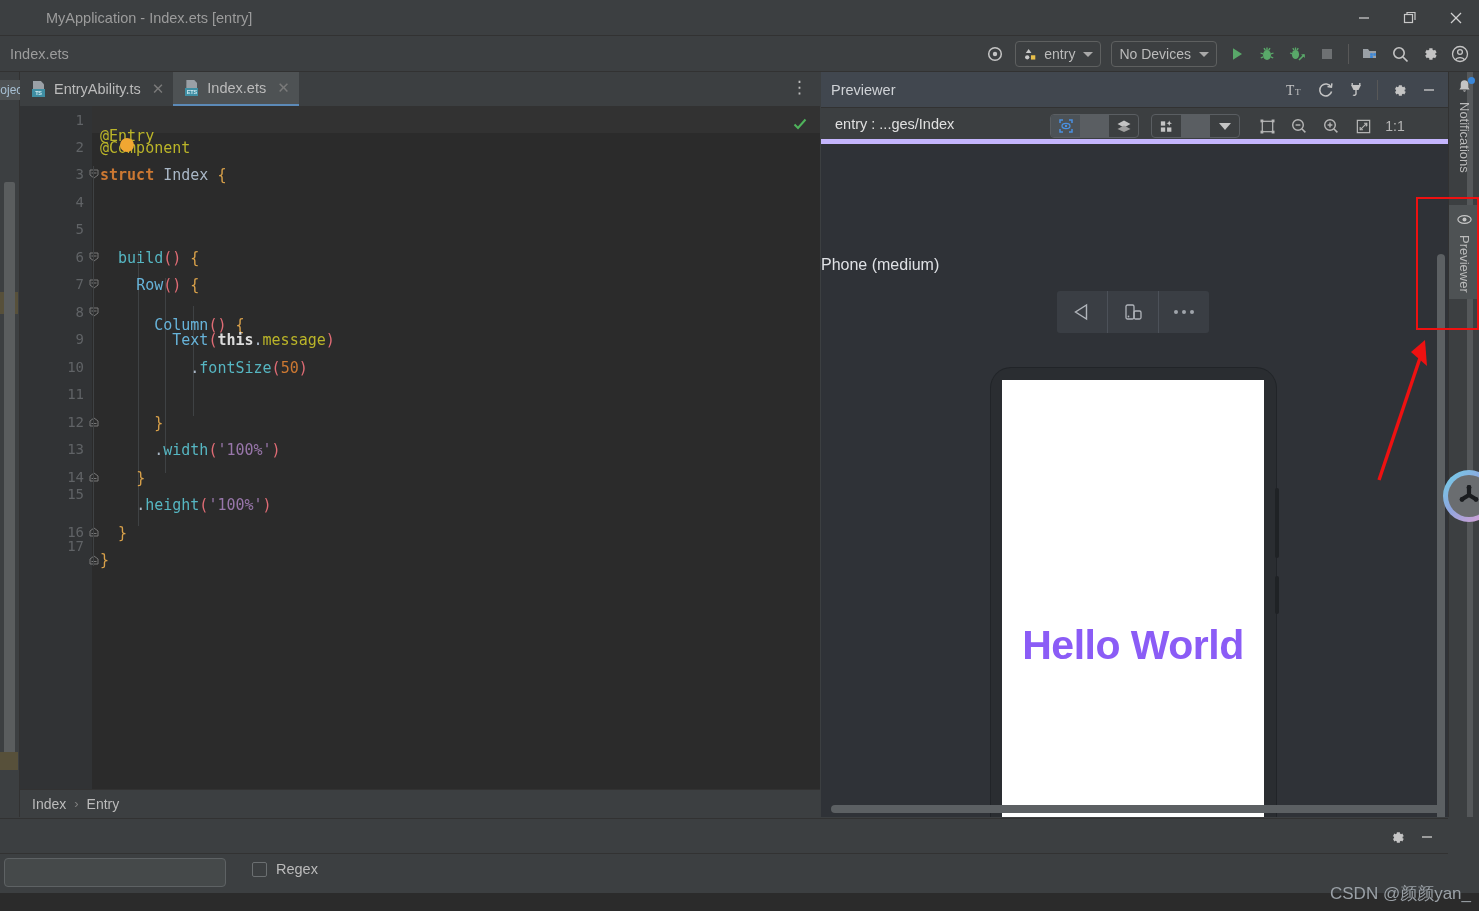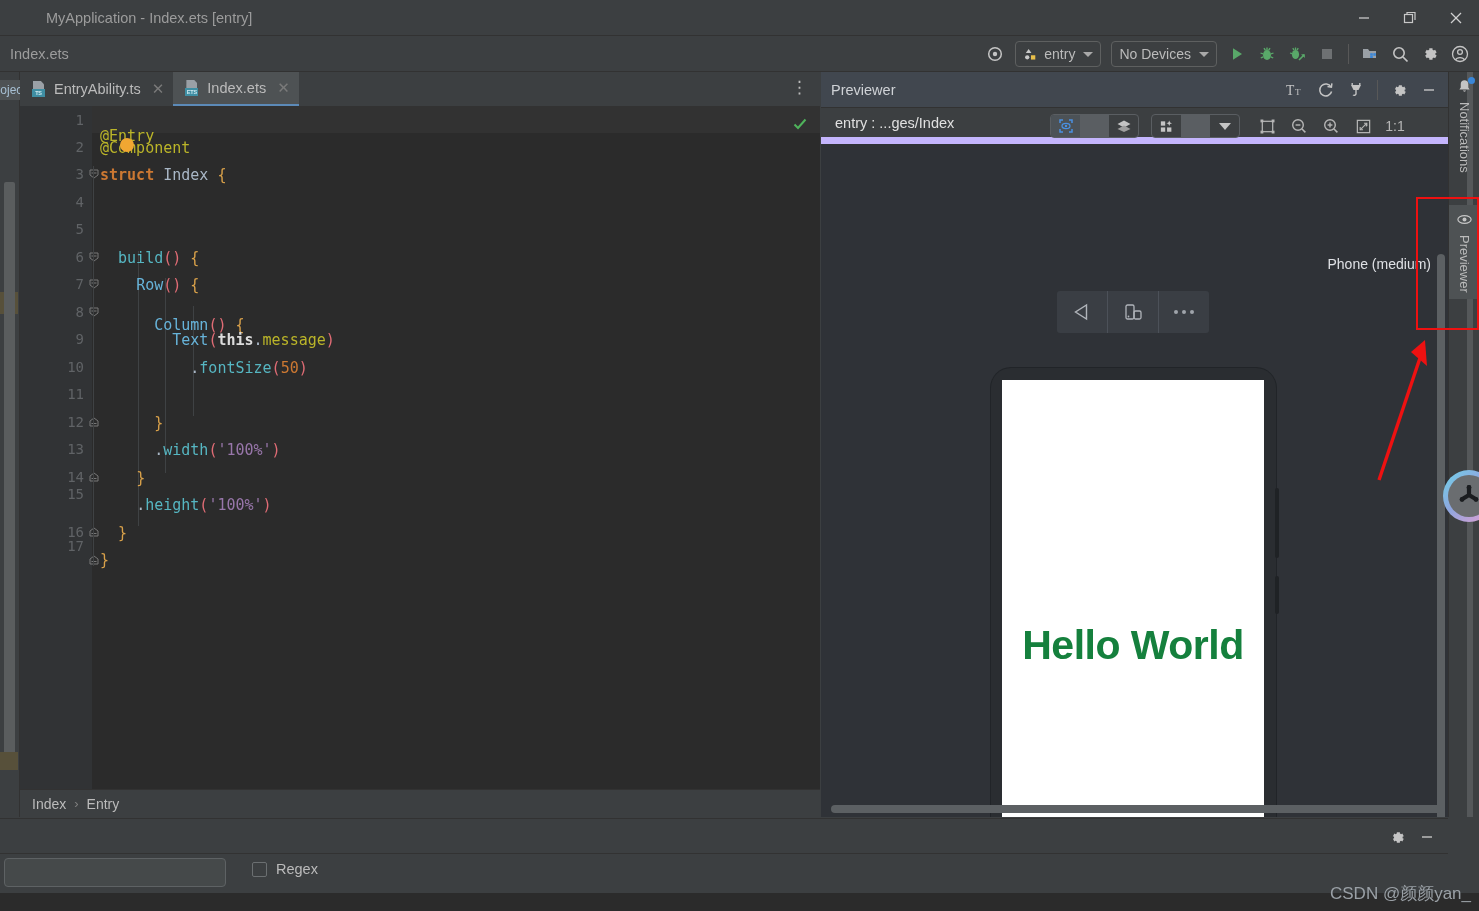--- a/index.html
+++ b/index.html
@@ -182,42 +182,42 @@
     border-bottom: 1px solid #323232;
   }
   .prev-head .t { color: #cfd2d6; font-size: 14.5px; margin-left: 10px; }
   .prev-head-icons {
     position: absolute; right: 4px; top: 0; height: 36px;
     display: flex; align-items: center;
   }
   .prev-sub {
     position: absolute; left: 0; top: 36px; width: 627px; height: 36px;
     background: #3c3f41; display: flex; align-items: center;
-    border-bottom: 7px solid #c4b5fd;
+    border-bottom: 5px solid #c4b5fd;
   }
   .prev-sub .lbl { color: #e0e0e0; font-size: 14.5px; margin-left: 14px; }
   .prev-sub-icons {
     position: absolute; right: 38px; top: 0; height: 36px;
     display: flex; align-items: center; gap: 2px;
   }
   .segbtn {
     height: 24px; display: flex; align-items: center; border: 1px solid #5a5e62;
     border-radius: 4px; overflow: hidden; margin-right: 10px;
   }
   .segbtn > div { width: 29px; height: 22px; display: flex; align-items: center; justify-content: center; }
   .seg-on { background: #4c5257; }
   .seg-div { width: 1px; height: 22px; background: #5a5e62; }
 
   .prev-body {
     position: absolute; left: 0; top: 72px; width: 627px; height: 673px;
     background: #2f3237; overflow: hidden;
   }
   .device-title {
-    position: absolute; left: 0; top: 112px; width: 610px; text-align: right;
-    color: #dfe1e5; font-size: 14px;
+    position: absolute; left: 0; top: 112px; width: 610px; text-align: left;
+    color: #dfe1e5; font-size: 16px;
   }
   .device-ctrl {
     position: absolute; left: 236px; top: 147px;
     height: 42px; display: flex; align-items: center;
     background: #3a3e44; border-radius: 3px;
   }
   .device-ctrl > div {
     width: 50px; height: 42px; display: flex; align-items: center; justify-content: center;
   }
   .dc-div { width: 1px !important; height: 28px; background: #4c5159; }
@@ -226,21 +226,21 @@
     position: absolute; left: 170px; top: 224px; width: 285px; height: 520px;
     background: #2a2d31; border-radius: 20px;
     box-shadow: 0 0 0 1px #212428;
   }
   .phone-screen {
     position: absolute; left: 11px; top: 12px; width: 262px; height: 510px;
     background: #ffffff;
     display: flex; align-items: center; justify-content: center;
   }
   .phone-screen .hw {
-    color: #15803d; font-size: 41px; font-weight: bold; letter-spacing: -0.5px;
+    color: #8b5cf6; font-size: 41px; font-weight: bold; letter-spacing: -0.5px;
     margin-top: 20px;
   }
   .phone-btn1 {
     position: absolute; right: -3px; top: 120px; width: 4px; height: 70px;
     background: #1f2225; border-radius: 2px;
   }
   .phone-btn2 {
     position: absolute; right: -3px; top: 208px; width: 4px; height: 38px;
     background: #1f2225; border-radius: 2px;
   }

